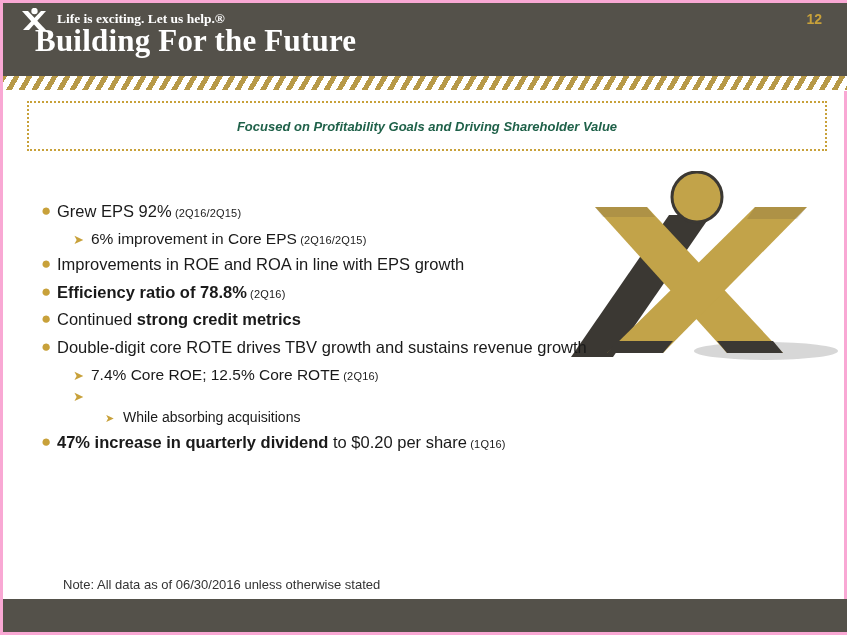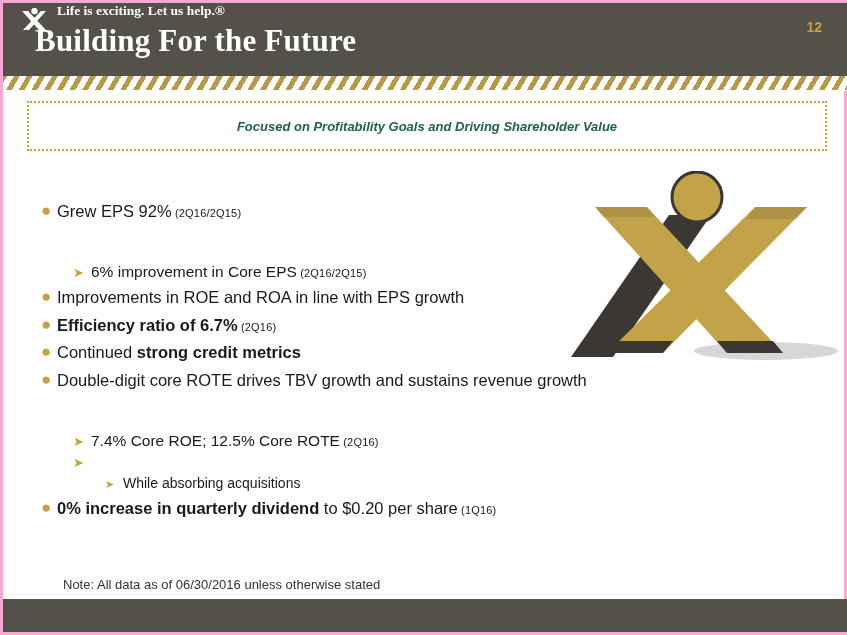--- a/index.html
+++ b/index.html
@@ -94,21 +94,21 @@
     font-size: 13px;
     line-height: 1;
   }
   .arrow.small { font-size: 11px; }
 
   .b-text {
     font-size: 16.5px;
     color: #1a1a1a;
     line-height: 1.25;
   }
-  .b-text.lvl2 { font-size: 15.5px; margin-top: 33px; }
+  .b-text.lvl2 { font-size: 15.5px; }
   .b-text.lvl3 { font-size: 14px; }
   .sub {
     font-size: 11px;
     color: #1a1a1a;
     letter-spacing: 0.2px;
   }
 
   
   .x-art {
     position: absolute;
@@ -129,29 +129,29 @@
     width: 847px; height: 33px;
     background: #54514a;
   }
   .footer-logo {
     position: absolute;
     left: 18px; top: 5px;
     width: 26px; height: 23px;
   }
   .footer-text {
     position: absolute;
-    left: 54px; top: 0;
+    left: 54px; top: 8px;
     font-family: "Liberation Serif", serif;
     font-size: 13.5px;
     font-weight: bold;
     color: #ffffff;
   }
   .page-num {
     position: absolute;
-    right: 22px; top: 16px;
+    right: 22px; top: 8px;
     font-size: 14px;
     font-weight: bold;
     color: #c8a13a;
   }
 </style>
 </head>
 <body>
 
 <div class="slide">
 
@@ -194,21 +194,21 @@
       <div class="b-row lvl2">
         <span class="arrow">➤</span>
         <span class="b-text lvl2"><span>6% improvement in Core EPS</span><span class="sub"> (2Q16/2Q15)</span></span>
       </div>
       <div class="b-row lvl1">
         <span class="dot">●</span>
         <span class="b-text"><span style="font-weight: normal;">Improvements in ROE and ROA in line with EPS growth</span></span>
       </div>
       <div class="b-row lvl1">
         <span class="dot">●</span>
-        <span class="b-text"><span style="font-weight: bold;">Efficiency ratio of 6.7%</span><span class="sub"> (2Q16)</span></span>
+        <span class="b-text"><span style="font-weight: bold;">Efficiency ratio of 78.8%</span><span class="sub"> (2Q16)</span></span>
       </div>
       <div class="b-row lvl1">
         <span class="dot">●</span>
         <span class="b-text"><span>Continued </span><span style="font-weight: bold;">strong credit metrics</span></span>
       </div>
       <div class="b-row lvl1">
         <span class="dot">●</span>
         <span class="b-text"><span style="font-weight: normal;">Double-digit core ROTE</span><span> drives TBV growth and sustains revenue growth</span></span>
       </div>
       <div class="b-row lvl2">
@@ -217,21 +217,21 @@
       </div>
       <div class="b-row lvl2">
         <span class="arrow">➤</span>
       </div>
       <div class="b-row lvl3">
         <span class="arrow small">➤</span>
         <span class="b-text lvl3"><span>While absorbing acquisitions</span></span>
       </div>
       <div class="b-row lvl1">
         <span class="dot">●</span>
-        <span class="b-text"><span style="font-weight: bold;">0% increase in quarterly dividend</span><span> to $0.20 per share</span><span class="sub"> (1Q16)</span></span>
+        <span class="b-text"><span style="font-weight: bold;">47% increase in quarterly dividend</span><span> to $0.20 per share</span><span class="sub"> (1Q16)</span></span>
       </div>
     </div>
 
   <div class="footnote">Note: All data as of 06/30/2016 unless otherwise stated</div>
 
   <div class="footer-bar"></div>
   <div class="footer-logo">
     <svg width="26" height="23" viewBox="0 0 26 23" xmlns="http://www.w3.org/2000/svg">
       <path d="M1 3 L7 3 L25 22 L18 22 Z" fill="#ffffff"></path>
       <path d="M20 3 L25 3 L8 22 L2 22 Z" fill="#ffffff"></path>

